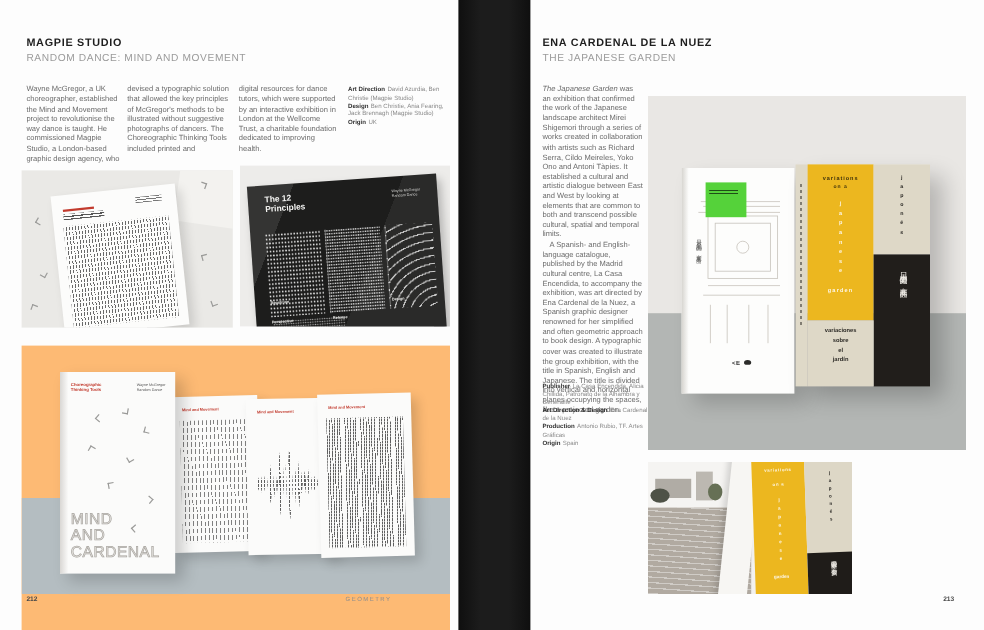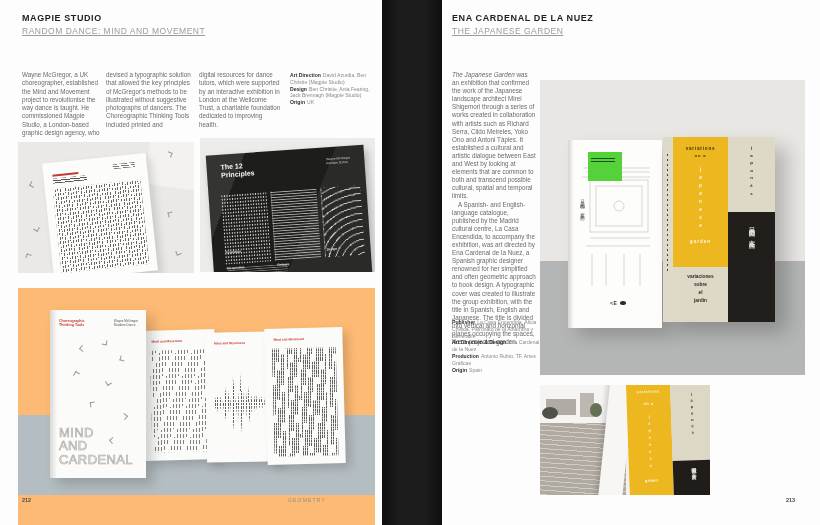--- a/index.html
+++ b/index.html
@@ -8,22 +8,22 @@
   .spread { position:relative; width:820px; height:525px; background:#fdfdfd; overflow:hidden; }
 
   
   .gutter { position:absolute; left:382px; top:0; width:60px; height:525px;
             background:linear-gradient(90deg,#0f0f0f,#1c1c1c 30%,#1c1c1c 70%,#0f0f0f); }
 
   
   .hdr { position:absolute; top:13px; }
   .hdr-left { left:22px; }
   .hdr-right { left:452px; }
-  .hdr h1 { font-size:9px; font-weight:bold; letter-spacing:.6px; color:#1e1e1e; }
-  .hdr h2 { font-size:8.5px; font-weight:normal; letter-spacing:.5px; color:#9b9b9b; margin-top:2.5px;text-decoration:underline; }
+  .hdr h1 { font-size:9px; font-weight:bold; letter-spacing:.6px; color:#1e1e1e;margin-top:17px; }
+  .hdr h2 { font-size:8.5px; font-weight:normal; letter-spacing:.5px; color:#9b9b9b; margin-top:2.5px; }
 
   
   .col { position:absolute; top:71px; font-size:6.3px; line-height:8.3px; color:#6b6b6b; }
   .c1 { left:22px;  width:80px; }
   .c2 { left:106px; width:88px; }
   .c3 { left:199px; width:82px; }
   .credits { position:absolute; font-size:5.1px; line-height:6.8px; color:#8a8a8a; }
   .credits-left  { left:290px; top:72px;  width:82px; }
   .credits-right { left:452px; top:319px; width:88px; }
   .cl b { color:#2e2e2e; font-weight:bold; margin-right:2px; }

